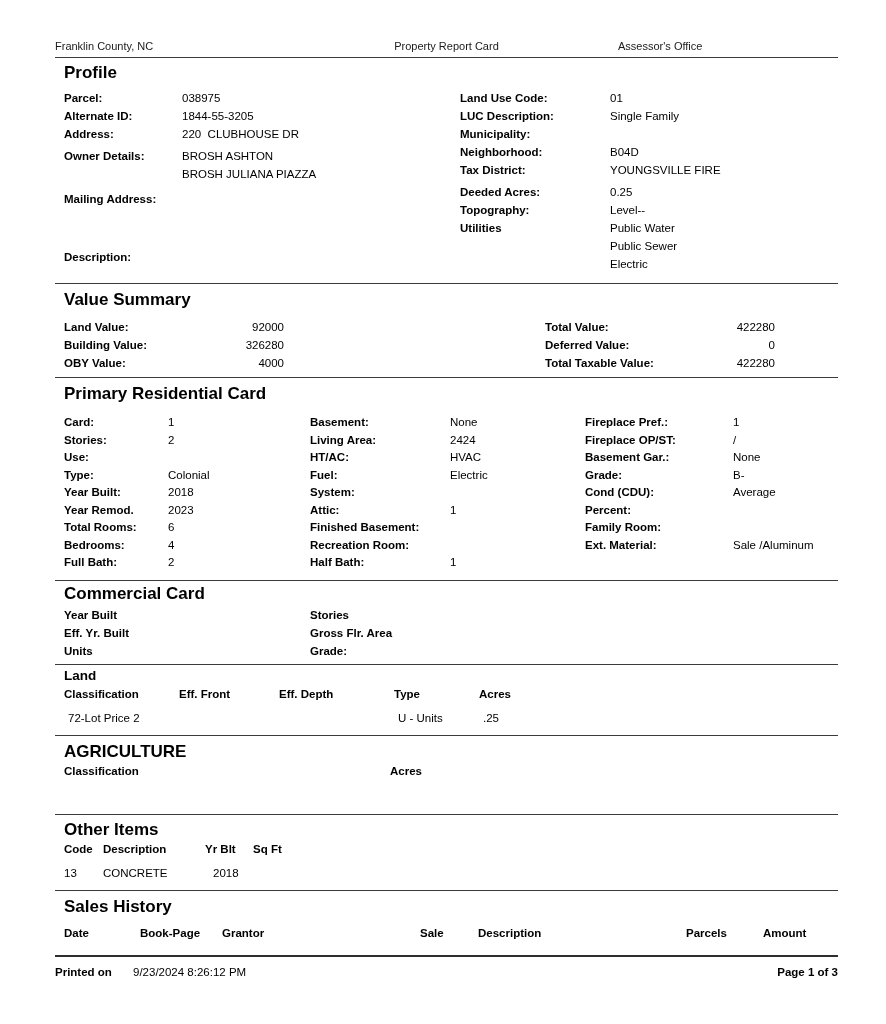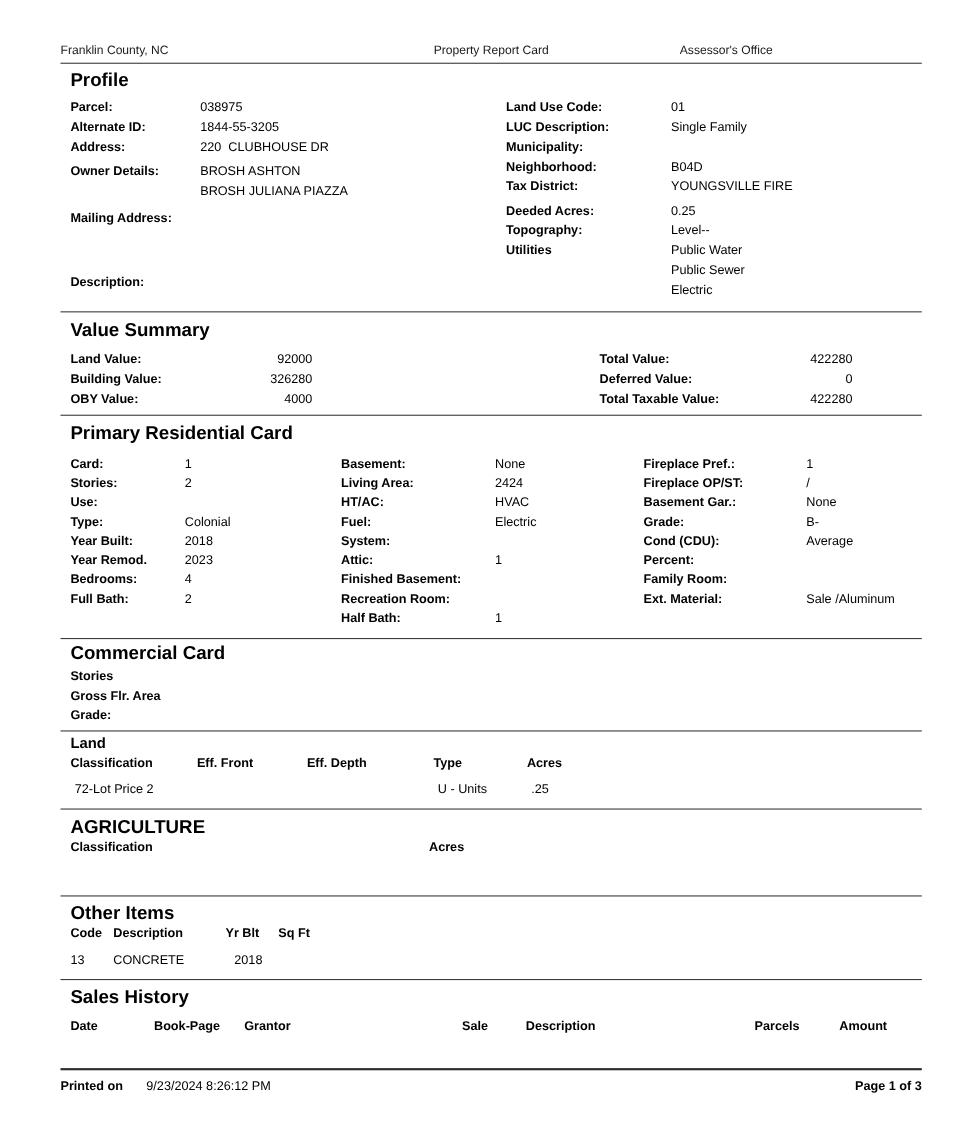--- a/index.html
+++ b/index.html
@@ -74,21 +74,21 @@
   
   .oi-row { display: grid; grid-template-columns: 39px 102px 48px 60px;
             padding-left: 9px; line-height: 18px; }
   .oi-row.header { font-weight: bold; }
   .oi-row.data { margin-top: 6px; margin-bottom: 8px; }
   .oi-row.data .yrblt { padding-left: 8px; }
 
   
   .sh-row { display: grid; grid-template-columns: 76px 82px 198px 58px 208px 77px 1fr;
             padding-left: 9px; line-height: 18px; }
-  .sh-row.header { font-weight: bold; margin-top: 7px; margin-bottom: 29px; }
+  .sh-row.header { font-weight: bold; margin-top: 7px; margin-bottom: 13px; }
 
   
   .doc-footer { display: flex; align-items: baseline; margin-top: 9px; font-size: 11.5px; }
   .doc-footer .printed-label { font-weight: bold; width: 78px; }
   .doc-footer .spacer { flex: 1; }
   .doc-footer .page-num { font-weight: bold; }
 
   .mt5 { margin-top: 5px; } .mt6 { margin-top: 6px; } .mt3 { margin-top: 3px; }
   .mb10 { margin-bottom: 10px; }
 </style>
@@ -230,20 +230,24 @@
         </div>
       <div class="fr">
           <span class="lbl">Year Built:</span>
           <span class="val">2018</span>
         </div>
       <div class="fr">
           <span class="lbl">Year Remod.</span>
           <span class="val">2023</span>
         </div>
       <div class="fr">
+          <span class="lbl">Total Rooms:</span>
+          <span class="val">6</span>
+        </div>
+      <div class="fr">
           <span class="lbl">Bedrooms:</span>
           <span class="val">4</span>
         </div>
       <div class="fr">
           <span class="lbl">Full Bath:</span>
           <span class="val">2</span>
         </div>
     </div>
     <div class="prc-c2">
       <div class="fr">
@@ -315,20 +319,31 @@
       <div class="fr">
           <span class="lbl">Ext. Material:</span>
           <span class="val">Sale /Aluminum</span>
         </div>
     </div>
   </div>
   <hr class="rule">
 
   <div class="sec-title mt3">Commercial Card</div>
   <div class="cc-grid">
+    <div class="cc-c1">
+      <div class="fr">
+          <span class="lbl">Year Built</span>
+        </div>
+      <div class="fr">
+          <span class="lbl">Eff. Yr. Built</span>
+        </div>
+      <div class="fr">
+          <span class="lbl">Units</span>
+        </div>
+    </div>
     <div class="cc-c2">
       <div class="fr">
           <span class="lbl">Stories</span>
         </div>
       <div class="fr">
           <span class="lbl">Gross Flr. Area</span>
         </div>
       <div class="fr">
           <span class="lbl">Grade:</span>
         </div>

